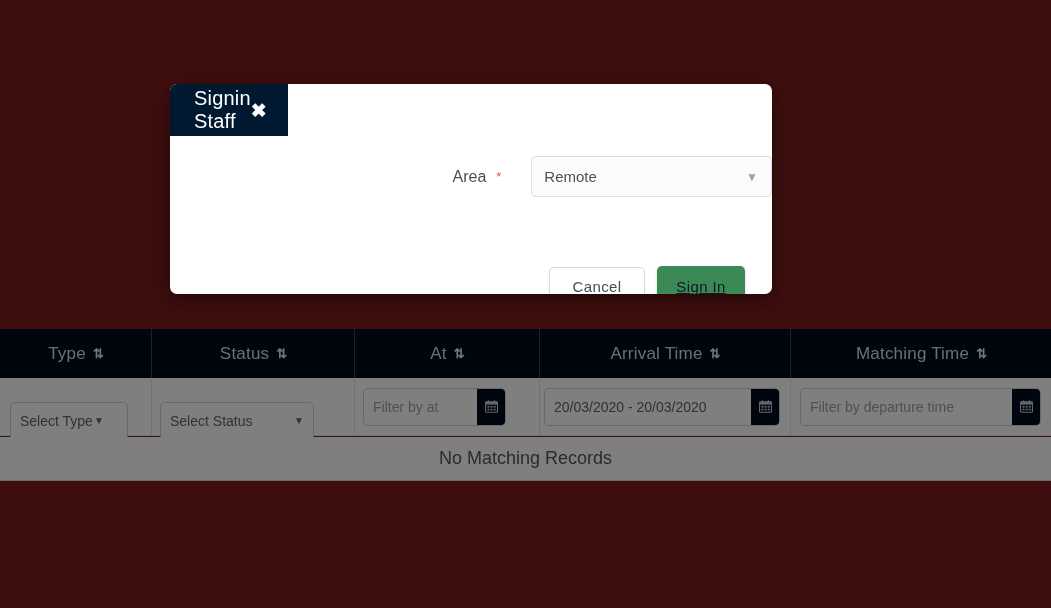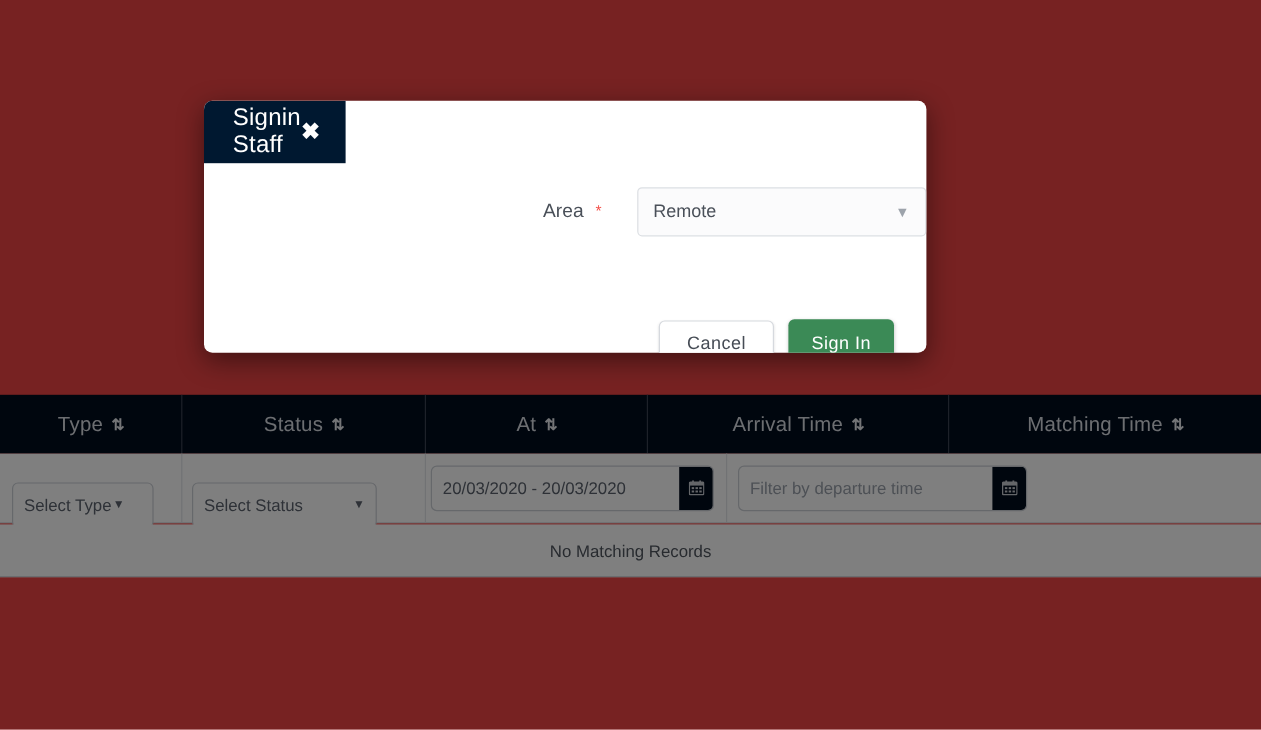--- a/index.html
+++ b/index.html
@@ -12,21 +12,21 @@
     overflow: hidden;
     font-family: "Liberation Sans", sans-serif;
     background: #ffffff;
     position: relative;
   }
 
   
   #page {
     position: absolute;
     inset: 0;
-    background: #ef4444;
+    background: #7f1d1d;
   }
 
   
   .table-header {
     position: absolute;
     left: 0;
     top: 329px;
     width: 1051px;
     height: 49px;
     background: #000c1d;
@@ -133,21 +133,21 @@
 
   .no-records {
     position: absolute;
     left: 0;
     top: 437px;
     width: 1051px;
     height: 44px;
     display: flex;
     align-items: center;
     justify-content: center;
-    font-size: 14px;
+    font-size: 18px;
     color: #50565f;
     border-bottom: 1px solid #d7d9dd;
     background: #fff;
     box-sizing: border-box;
   }
 
   
   #overlay {
     position: absolute;
     inset: 0;
@@ -270,22 +270,23 @@
     background: #ffffff;
     border: 1px solid #d6d9de;
     color: #464c55;
     box-shadow: 0 1px 2px rgba(0,0,0,.07);
   }
   .btn-signin {
     width: 88px;
     height: 40px;
     background: #3b8a56;
     border: none;
-    color: #ffffff;
+    color: #0f172a;
     box-shadow: 0 1px 3px rgba(0,0,0,.18);
+    text-decoration: underline;
   }
 </style>
 </head>
 <body>
 
 <div id="page">
 
   <div class="table-header">
     <div class="th" style="width:152px">
       <span>Type</span>
@@ -313,20 +314,39 @@
     <div class="fcell" style="width:152px">
       <div class="mini-select sel-type">
         <span>Select Type</span>
         <span class="caret">▼</span>
       </div>
     </div>
     <div class="fcell" style="width:203px; padding-left:8px">
       <div class="mini-select sel-status">
         <span>Select Status</span>
         <span class="caret">▼</span>
+      </div>
+    </div>
+    <div class="fcell" style="width:185px; padding-left:8px">
+      <div class="date-wrap" style="width:143px">
+        <span class="dval ph">Filter by at</span>
+        <span class="cal-btn">
+          <svg width="13" height="13" viewBox="0 0 14 14" aria-hidden="true">
+            <rect x="0.5" y="2" width="13" height="11.2" rx="1" fill="none" stroke="#c8ccd2" stroke-width="1.3"></rect>
+            <rect x="0.5" y="2" width="13" height="3" fill="#c8ccd2"></rect>
+            <rect x="3" y="0.4" width="1.6" height="3" fill="#c8ccd2"></rect>
+            <rect x="9.4" y="0.4" width="1.6" height="3" fill="#c8ccd2"></rect>
+            <rect x="2.6" y="6.4" width="2.2" height="1.8" fill="#c8ccd2"></rect>
+            <rect x="6" y="6.4" width="2.2" height="1.8" fill="#c8ccd2"></rect>
+            <rect x="9.4" y="6.4" width="2.2" height="1.8" fill="#c8ccd2"></rect>
+            <rect x="2.6" y="9.4" width="2.2" height="1.8" fill="#c8ccd2"></rect>
+            <rect x="6" y="9.4" width="2.2" height="1.8" fill="#c8ccd2"></rect>
+            <rect x="9.4" y="9.4" width="2.2" height="1.8" fill="#c8ccd2"></rect>
+          </svg>
+        </span>
       </div>
     </div>
     <div class="fcell" style="width:251px; padding-left:4px">
       <div class="date-wrap" style="width:237px">
         <span class="dval">20/03/2020 - 20/03/2020</span>
         <span class="cal-btn">
           <svg width="13" height="13" viewBox="0 0 14 14" aria-hidden="true">
             <rect x="0.5" y="2" width="13" height="11.2" rx="1" fill="none" stroke="#c8ccd2" stroke-width="1.3"></rect>
             <rect x="0.5" y="2" width="13" height="3" fill="#c8ccd2"></rect>
             <rect x="3" y="0.4" width="1.6" height="3" fill="#c8ccd2"></rect>

